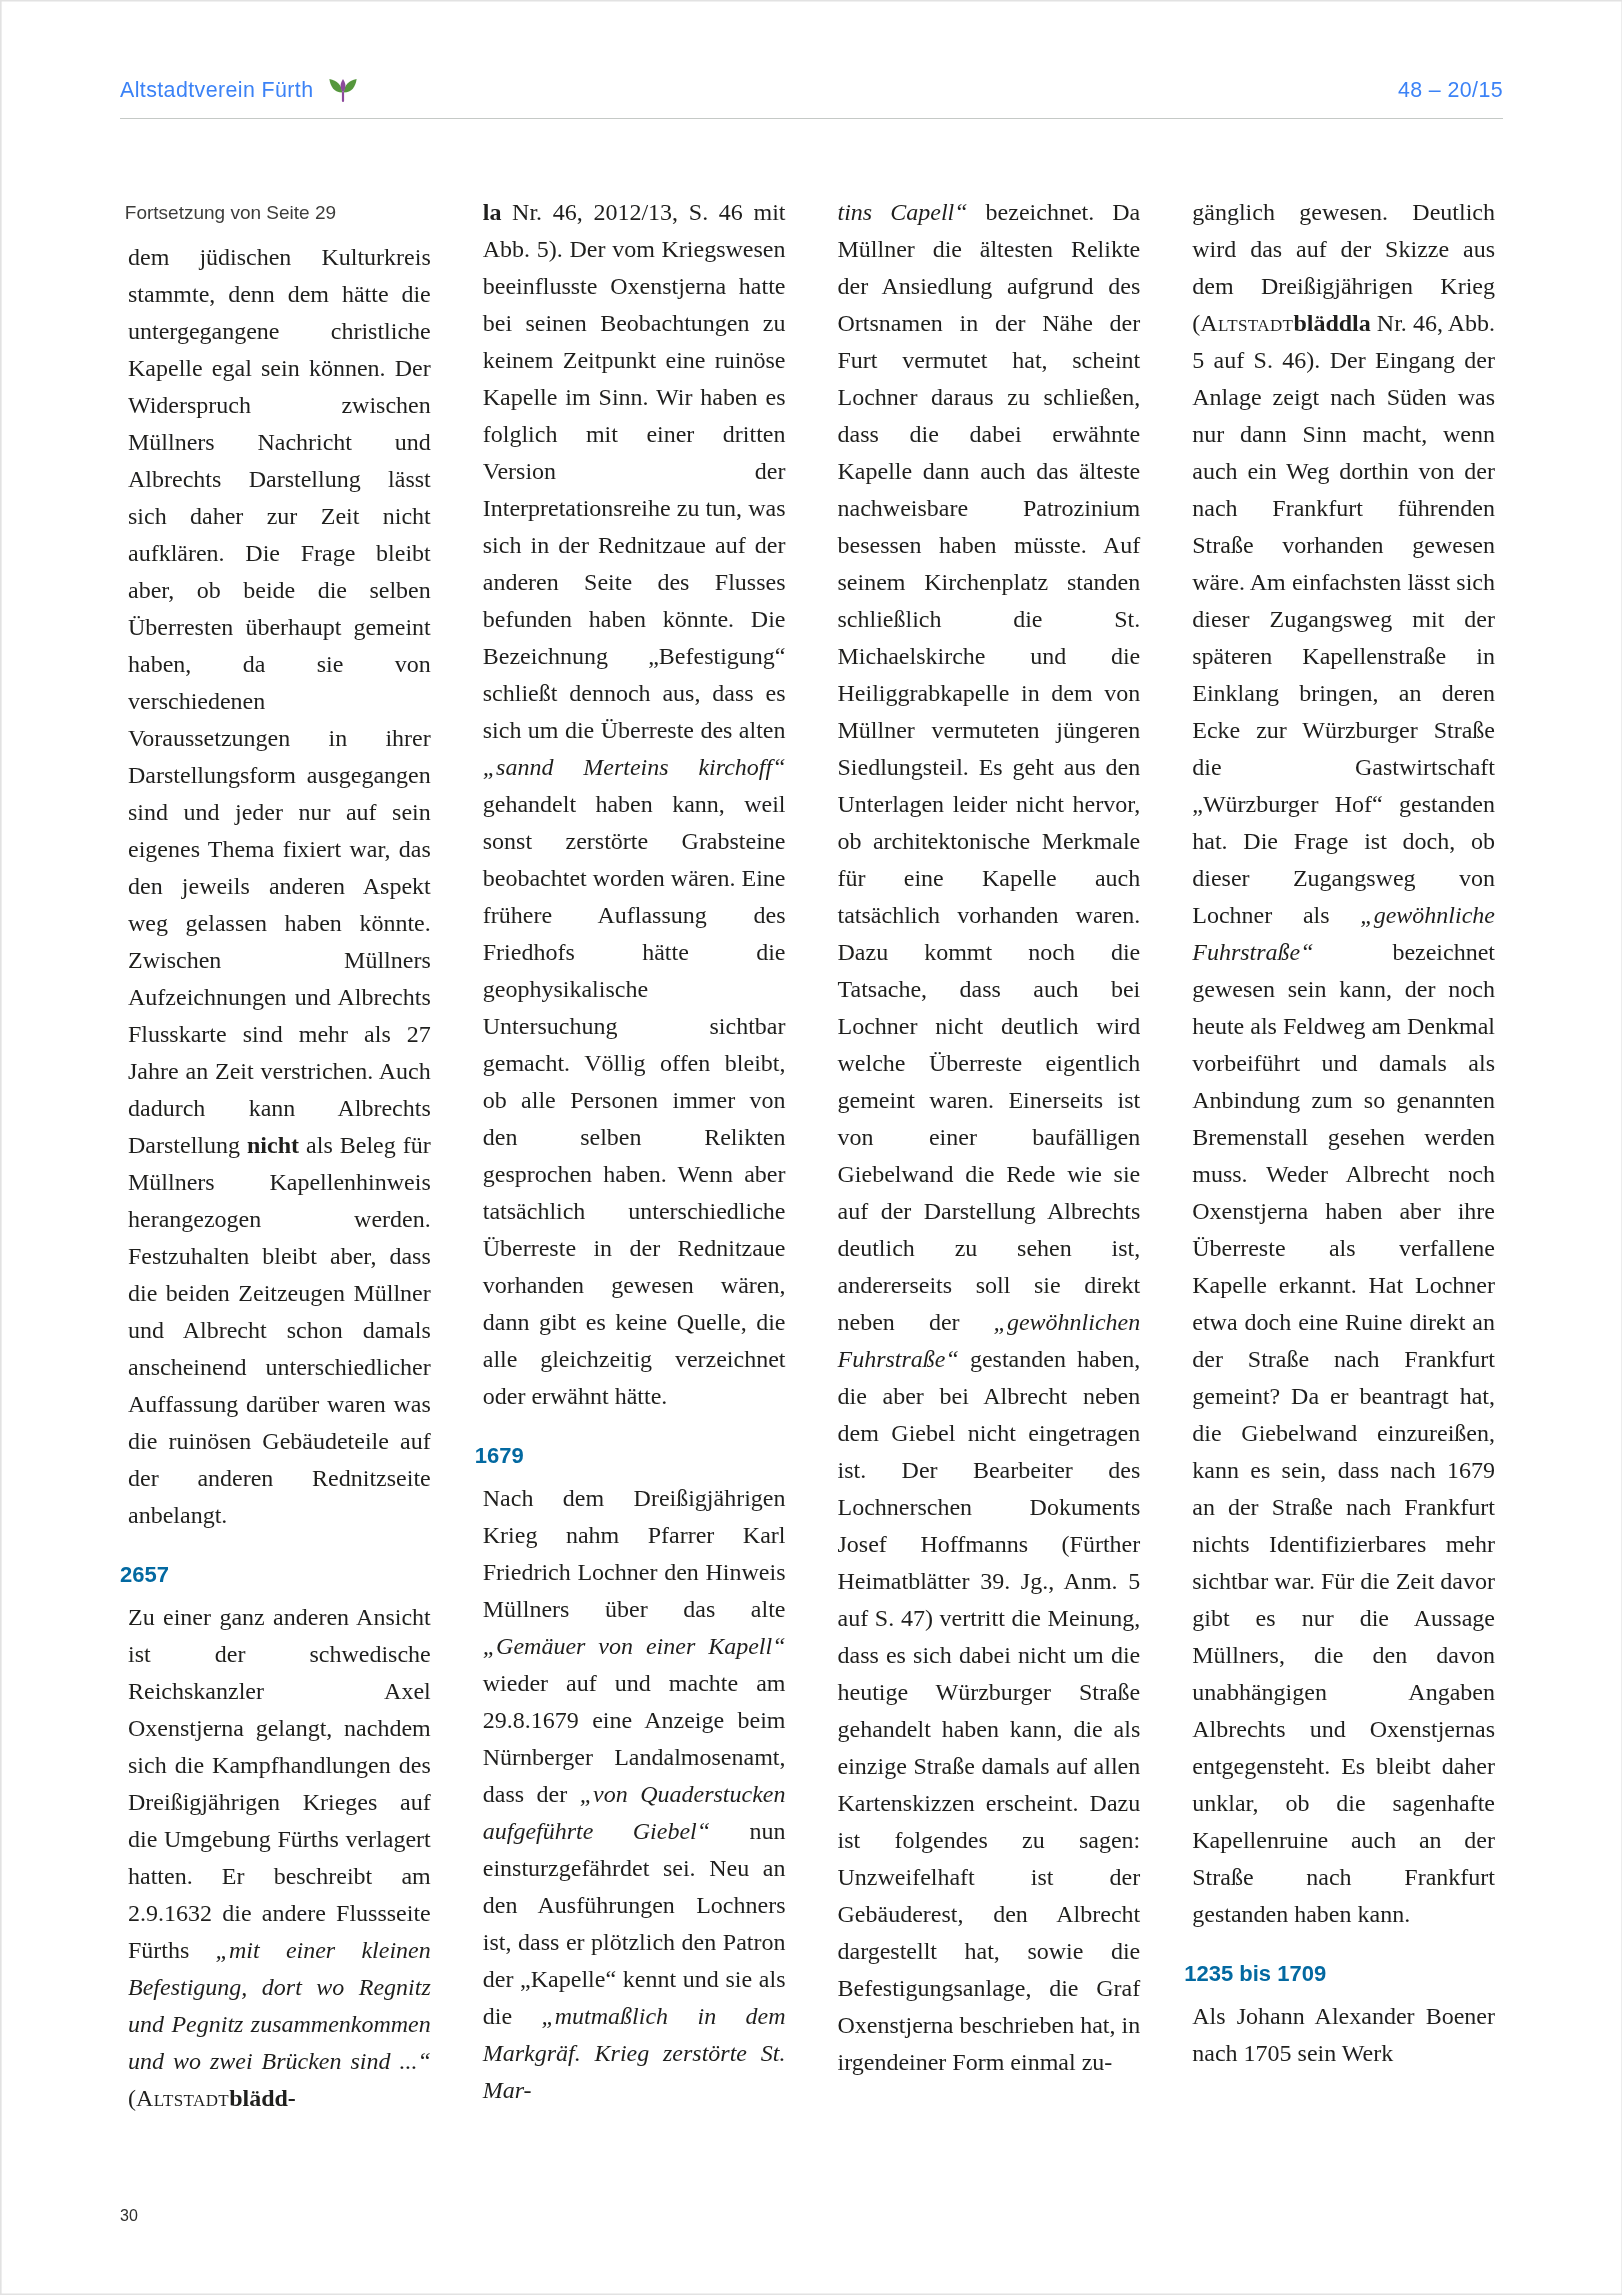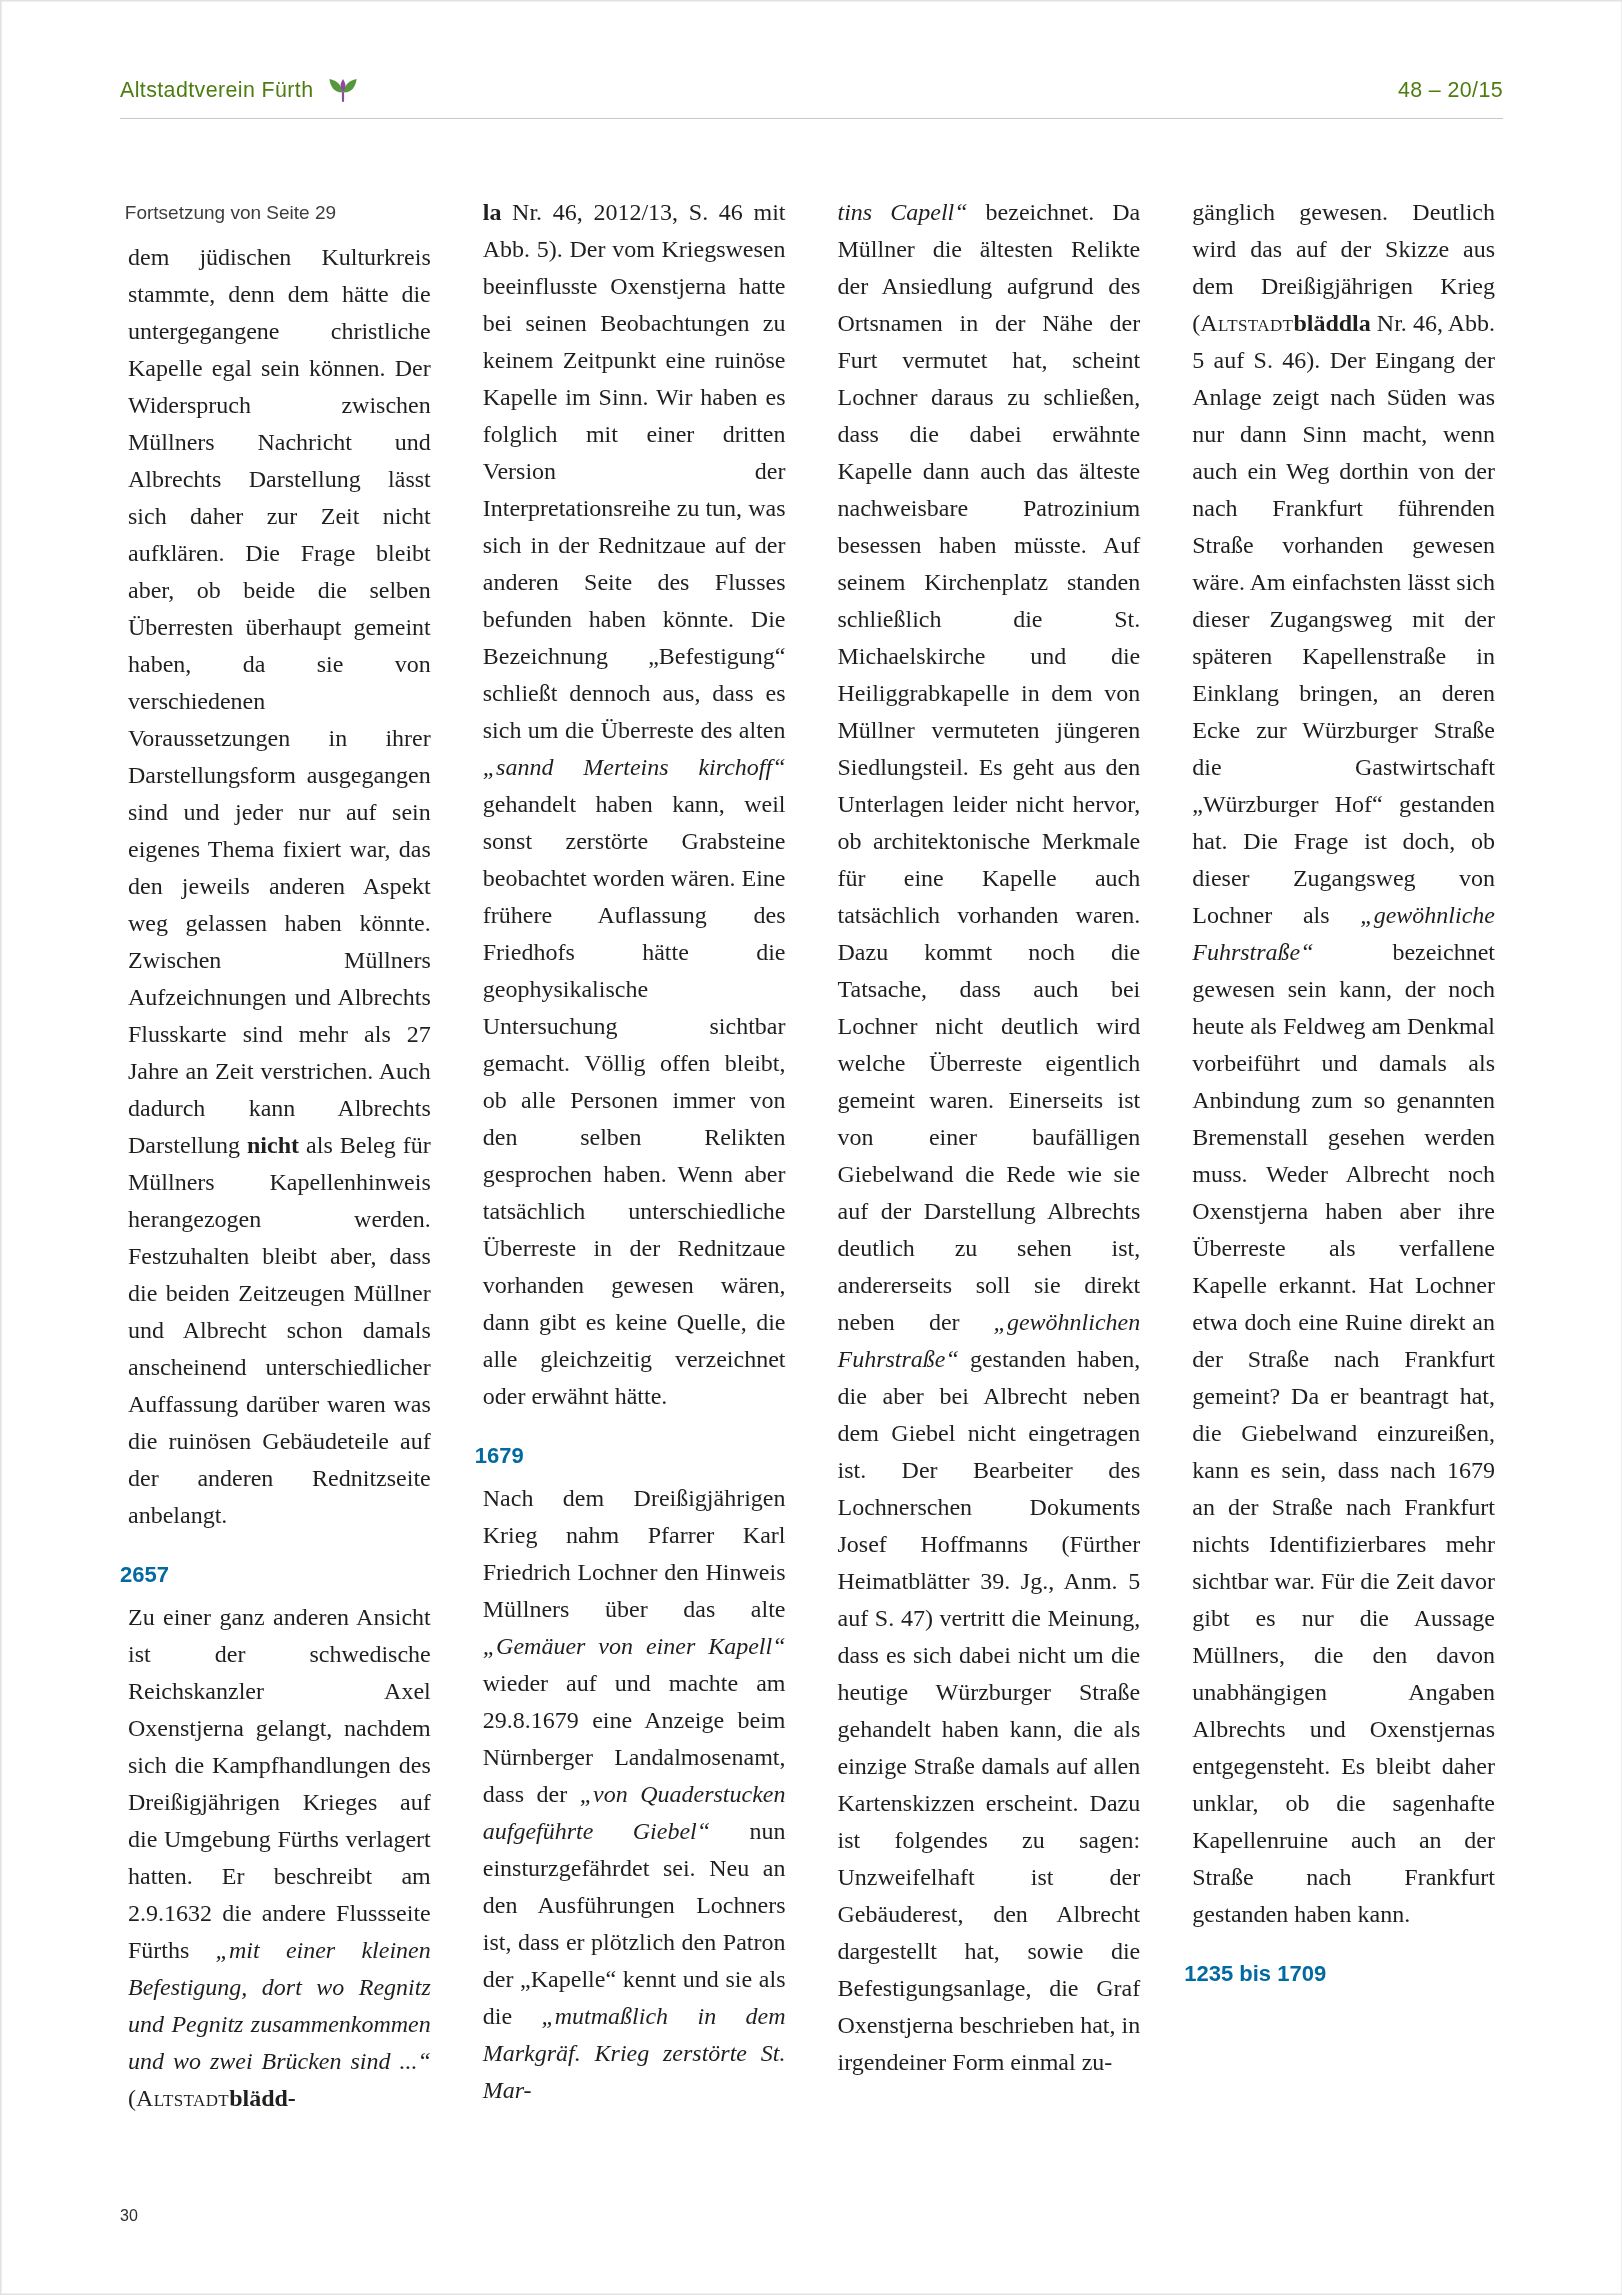--- a/index.html
+++ b/index.html
@@ -13,21 +13,21 @@
   }
   .page {
     position: absolute; inset: 0;
     padding: 73px 120px 0 120px;
     box-sizing: border-box;
     box-shadow: inset 0 0 0 1.6px #e2e2e2;
   }
   .masthead {
     display: flex; justify-content: space-between; align-items: center;
     font-family: "Liberation Sans", sans-serif;
-    font-size: 21.4px; color: #4d7c0f; letter-spacing: 0.4px;
+    font-size: 21.4px; color: #3b82f6; letter-spacing: 0.4px;
     padding-bottom: 9.5px;
     border-bottom: 1.6px solid #c5c9c6;
   }
   .masthead-left { display: flex; align-items: center; gap: 14.3px; }
   .logo-icon { width: 30px; height: 35px; display: inline-block; }
   .columns {
     display: flex; gap: 36px;
     margin-top: 67px;
     height: 1949px;
   }
@@ -91,19 +91,20 @@
         <p><span class="bd">la</span><span> Nr. 46, 2012/13, S. 46 mit Abb. 5). Der vom Kriegswesen beeinflusste Oxenstjerna hatte bei seinen Beobachtungen zu keinem Zeitpunkt eine ruinöse Kapelle im Sinn. Wir haben es folglich mit einer dritten Version der Interpretationsreihe zu tun, was sich in der Rednitzaue auf der anderen Seite des Flusses befunden haben könnte. Die Bezeichnung „Befestigung“ schließt dennoch aus, dass es sich um die Überreste des alten </span><span class="it">„sannd Merteins kirchoff“</span><span> gehandelt haben kann, weil sonst zerstörte Grabsteine beobachtet worden wären. Eine frühere Auflassung des Friedhofs hätte die geophysikalische Untersuchung sichtbar gemacht. Völlig offen bleibt, ob alle Personen immer von den selben Relikten gesprochen haben. Wenn aber tatsächlich unterschiedliche Überreste in der Rednitzaue vorhanden gewesen wären, dann gibt es keine Quelle, die alle gleichzeitig verzeichnet oder erwähnt hätte.</span></p>
         <h3><span>1679</span></h3>
         <p><span>Nach dem Dreißigjährigen Krieg nahm Pfarrer Karl Friedrich Lochner den Hinweis Müllners über das alte </span><span class="it">„Gemäuer von einer Kapell“</span><span> wieder auf und machte am 29.8.1679 eine Anzeige beim Nürnberger Landalmosenamt, dass der </span><span class="it">„von Quaderstucken aufgeführte Giebel“</span><span> nun einsturzgefährdet sei. Neu an den Ausführungen Lochners ist, dass er plötzlich den Patron der „Kapelle“ kennt und sie als die </span><span class="it">„mutmaßlich in dem Markgräf. Krieg zerstörte St. Mar-</span></p>
       </div>
       <div class="col">
         <p><span class="it">tins Capell“</span><span> bezeichnet. Da Müllner die ältesten Relikte der Ansiedlung aufgrund des Ortsnamen in der Nähe der Furt vermutet hat, scheint Lochner daraus zu schließen, dass die dabei erwähnte Kapelle dann auch das älteste nachweisbare Patrozinium besessen haben müsste. Auf seinem Kirchenplatz standen schließlich die St. Michaelskirche und die Heiliggrabkapelle in dem von Müllner vermuteten jüngeren Siedlungsteil. Es geht aus den Unterlagen leider nicht hervor, ob architektonische Merkmale für eine Kapelle auch tatsächlich vorhanden waren. Dazu kommt noch die Tatsache, dass auch bei Lochner nicht deutlich wird welche Überreste eigentlich gemeint waren. Einerseits ist von einer baufälligen Giebelwand die Rede wie sie auf der Darstellung Albrechts deutlich zu sehen ist, andererseits soll sie direkt neben der </span><span class="it">„gewöhnlichen Fuhrstraße“</span><span> gestanden haben, die aber bei Albrecht neben dem Giebel nicht eingetragen ist. Der Bearbeiter des Lochnerschen Dokuments Josef Hoffmanns (Fürther Heimatblätter 39. Jg., Anm. 5 auf S. 47) vertritt die Meinung, dass es sich dabei nicht um die heutige Würzburger Straße gehandelt haben kann, die als einzige Straße damals auf allen Kartenskizzen erscheint. Dazu ist folgendes zu sagen: Unzweifelhaft ist der Gebäuderest, den Albrecht dargestellt hat, sowie die Befestigungsanlage, die Graf Oxenstjerna beschrieben hat, in irgendeiner Form einmal zu-</span></p>
       </div>
       <div class="col">
         <p><span>gänglich gewesen. Deutlich wird das auf der Skizze aus dem Dreißigjährigen Krieg (</span><span class="sc">Altstadt</span><span class="bd">bläddla</span><span> Nr. 46, Abb. 5 auf S. 46). Der Eingang der Anlage zeigt nach Süden was nur dann Sinn macht, wenn auch ein Weg dorthin von der nach Frankfurt führenden Straße vorhanden gewesen wäre. Am einfachsten lässt sich dieser Zugangsweg mit der späteren Kapellenstraße in Einklang bringen, an deren Ecke zur Würzburger Straße die Gastwirtschaft „Würzburger Hof“ gestanden hat. Die Frage ist doch, ob dieser Zugangsweg von Lochner als </span><span class="it">„gewöhnliche Fuhrstraße“</span><span> bezeichnet gewesen sein kann, der noch heute als Feldweg am Denkmal vorbeiführt und damals als Anbindung zum so genannten Bremenstall gesehen werden muss. Weder Albrecht noch Oxenstjerna haben aber ihre Überreste als verfallene Kapelle erkannt. Hat Lochner etwa doch eine Ruine direkt an der Straße nach Frankfurt gemeint? Da er beantragt hat, die Giebelwand einzureißen, kann es sein, dass nach 1679 an der Straße nach Frankfurt nichts Identifizierbares mehr sichtbar war. Für die Zeit davor gibt es nur die Aussage Müllners, die den davon unabhängigen Angaben Albrechts und Oxenstjernas entgegensteht. Es bleibt daher unklar, ob die sagenhafte Kapellenruine auch an der Straße nach Frankfurt gestanden haben kann.</span></p>
         <h3><span>1235 bis 1709</span></h3>
+        <p><span>Als Johann Alexander Boener nach 1705 sein Werk</span></p>
       </div>
     </div>
 
   <div class="page-number">30</div>
 
 </div>
 
 
 </body></html>

